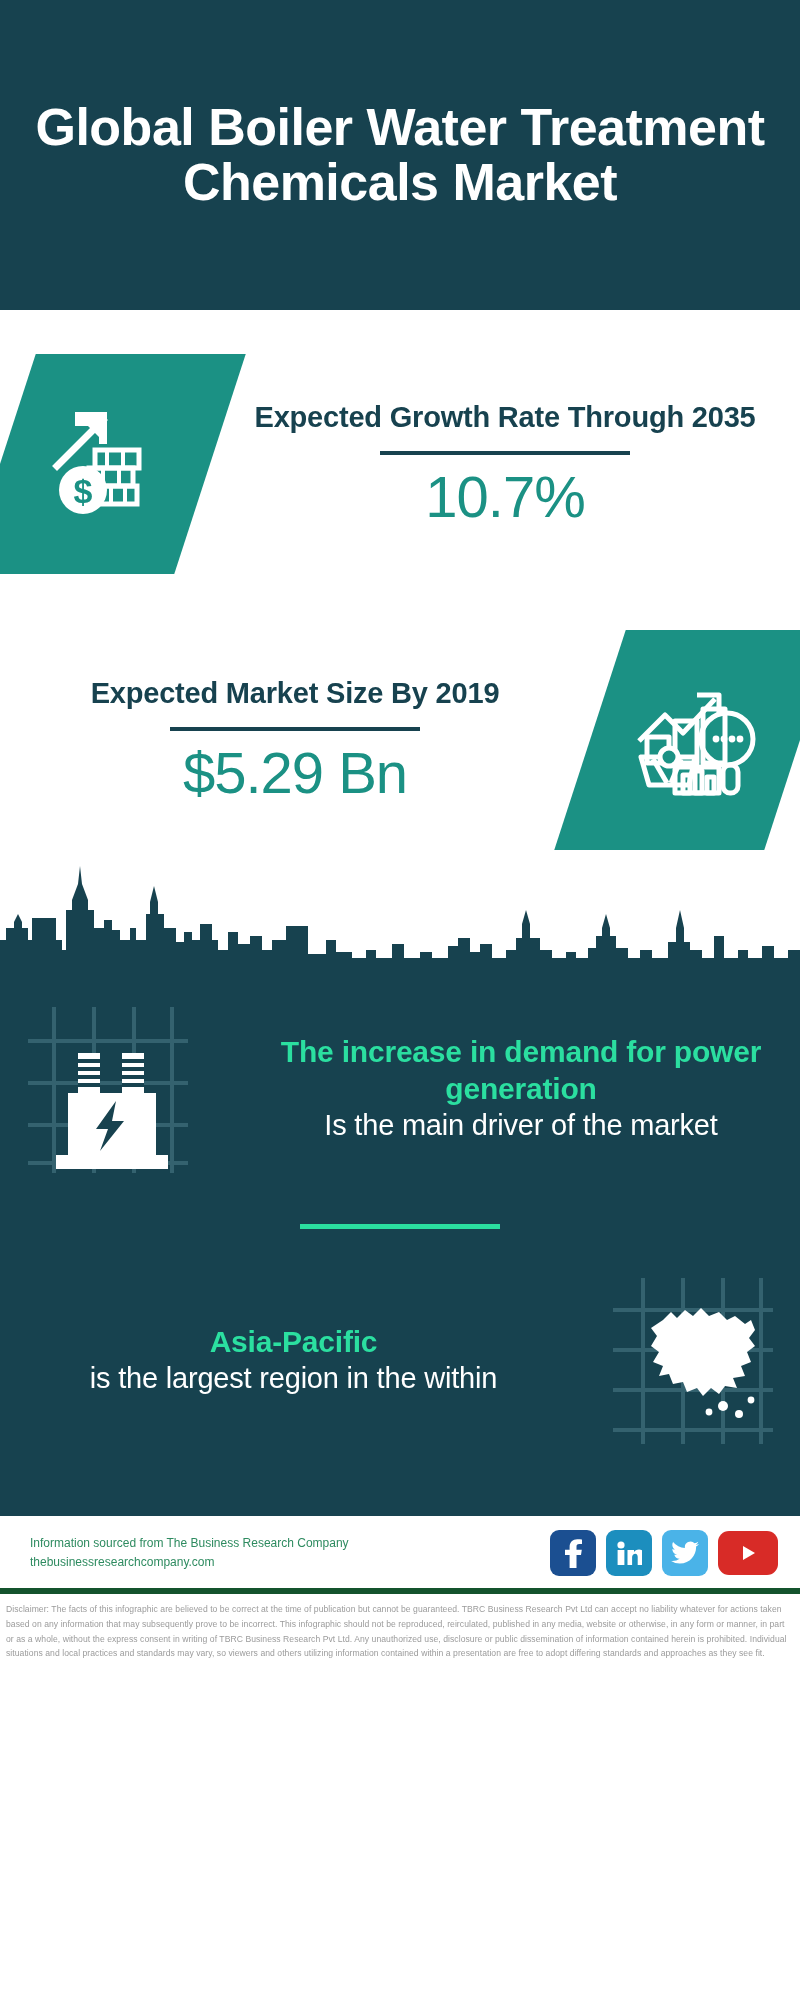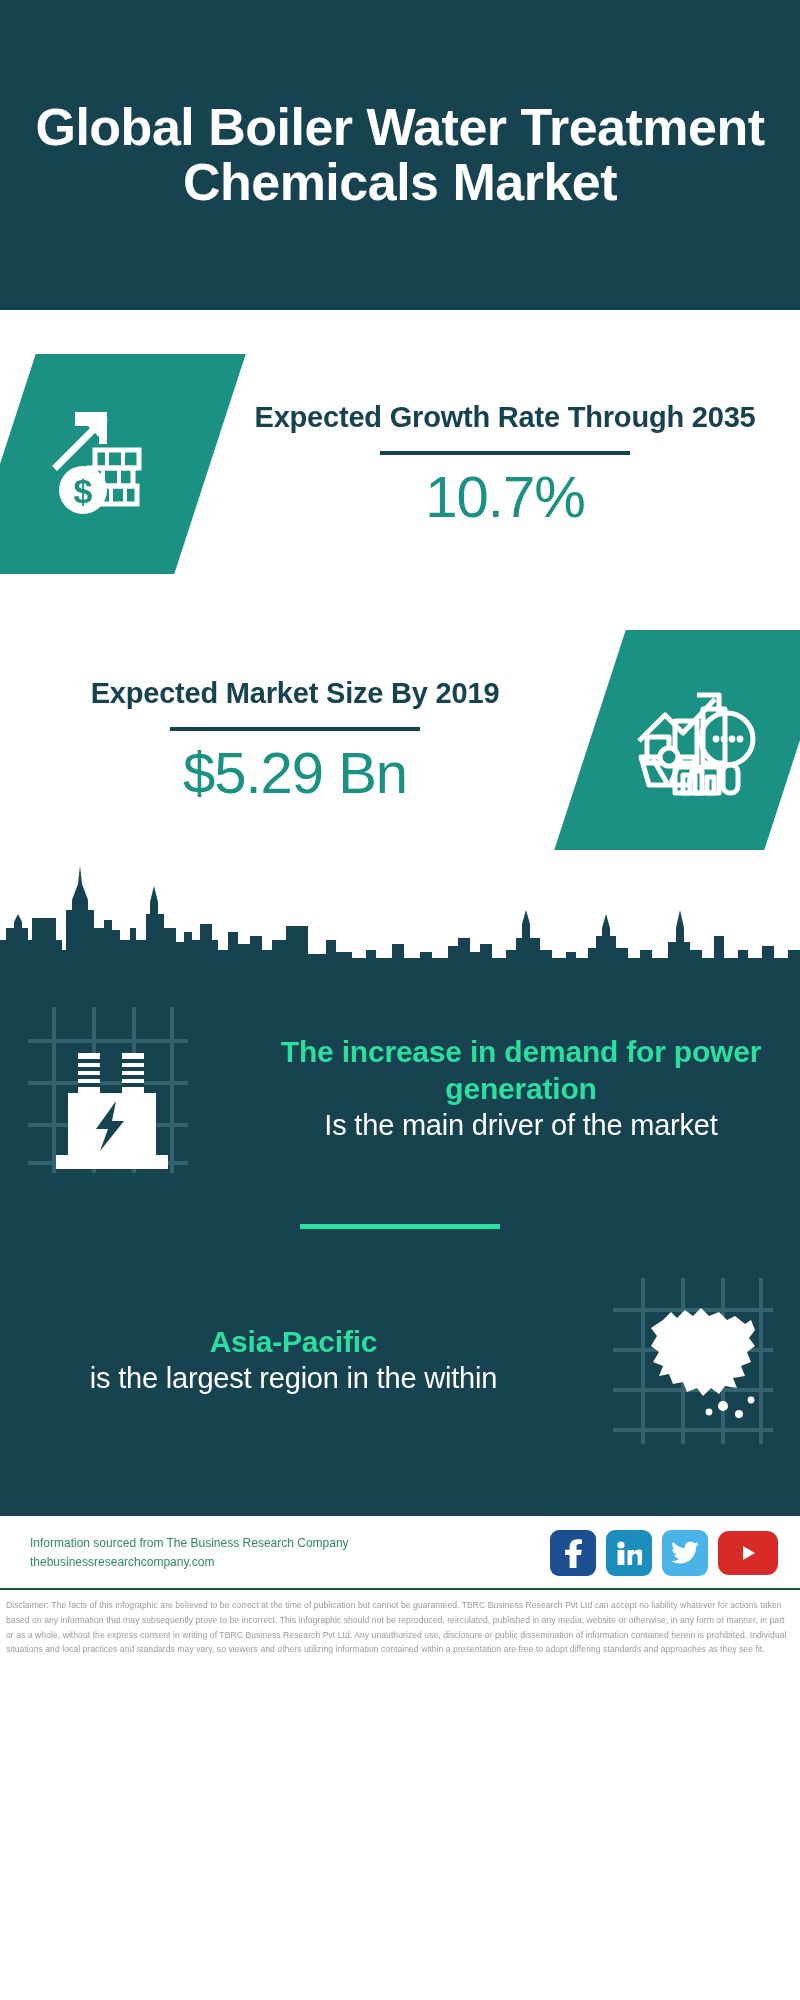--- a/index.html
+++ b/index.html
@@ -97,21 +97,21 @@
   .source-text { color:#2E8B60; font-size:12px; line-height:1.55; }
   .socials { display:flex; gap:10px; align-items:center; }
   .s-icon {
     width:46px; height:46px; border-radius:9px;
     display:flex; align-items:center; justify-content:center;
   }
   .s-icon.yt { width:60px; height:44px; border-radius:11px; }
 
   
   .disclaimer-wrap {
-    width:800px; border-top:2px solid #14532d;
+    width:800px; border-top:6px solid #14532d;
     padding:8px 6px 6px 6px; background:#fff;
   }
   .disclaimer {
     color:#9B9B9B; font-size:8.6px; line-height:1.72;
     text-align:left; letter-spacing:0.05px;
   }
 </style>
 </head>
 <body>
 

